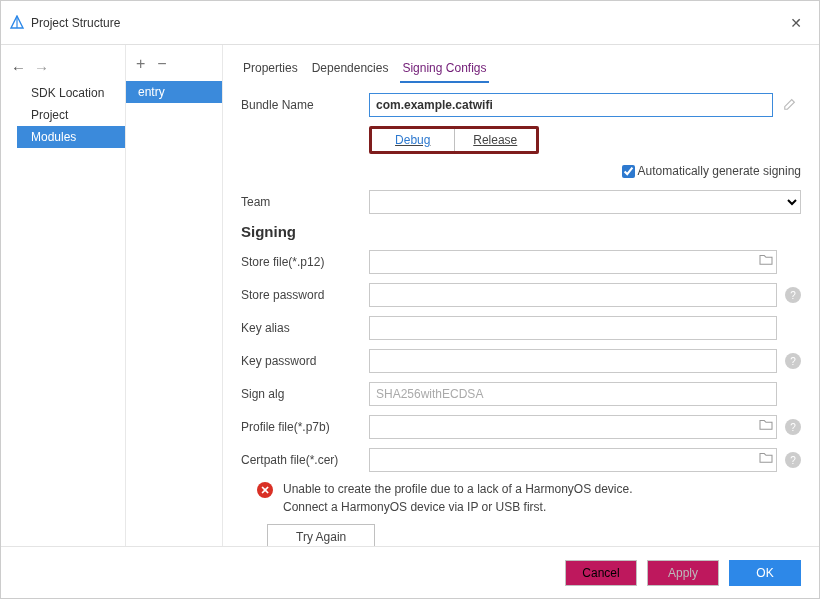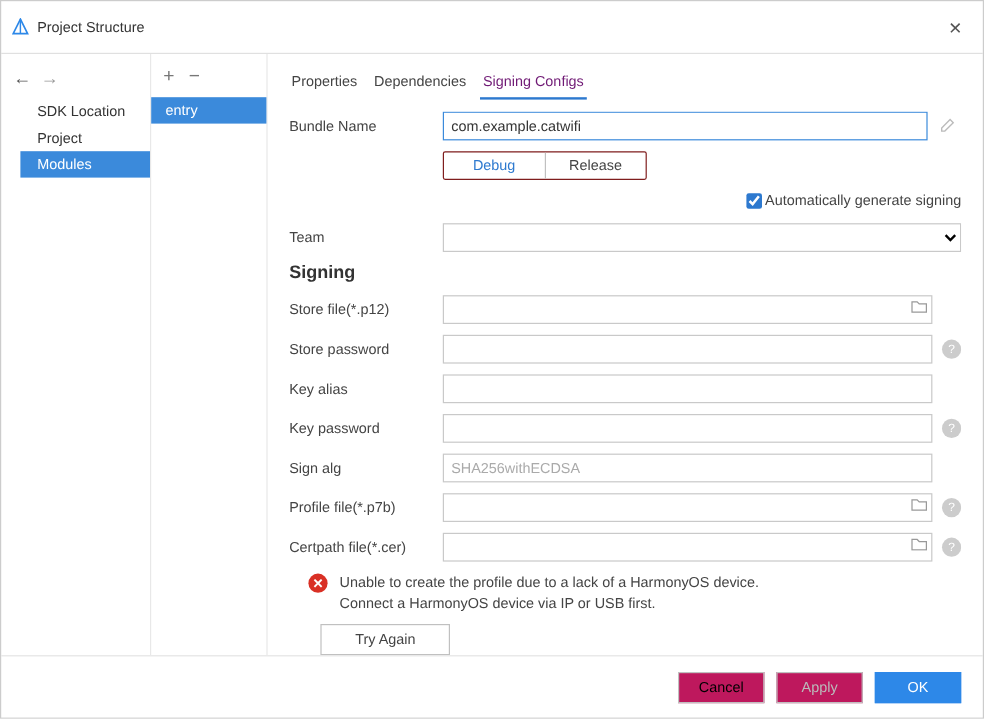--- a/index.html
+++ b/index.html
@@ -19,25 +19,25 @@
   .entry { padding: 4px 12px; font-size: 12px; background: #3b8adb; color: #fff; cursor: pointer; }
   .main { flex: 1; padding: 10px 18px 0 18px; display: flex; flex-direction: column; overflow: hidden; }
   .tabs { display: flex; gap: 10px; font-size: 12px; color: #444; border-bottom: 0; margin-bottom: 10px; padding-top: 2px; }
   .tab { padding: 4px 2px 6px 2px; cursor: pointer; }
   .tab.active { color: #701a75; border-bottom: 2px solid #2d79cf; }
   .form { flex: 1; overflow: auto; font-size: 12px; color: #444; }
   .row { display: flex; align-items: center; margin-bottom: 9px; }
   .label { width: 128px; flex-shrink: 0; }
   .field { flex: 1; }
   .input { width: 100%; height: 24px; border: 1px solid #c9c9c9; padding: 0 6px; font-size: 12px; color: #333; background: #fff; }
-  .input.blue { border: 1px solid #3b8adb; }
+  .input.blue { border: 1px solid #3b8adb; font-weight: bold; }
   .input::placeholder { color: #aaa; }
   .editicon { width: 22px; text-align: center; color: #aaa; font-size: 14px; margin-left: 6px; cursor: pointer; }
   .helpicon { width: 16px; height: 16px; border-radius: 50%; background: #ccc; color: #fff; font-size: 10px; display: inline-flex; align-items: center; justify-content: center; margin-left: 8px; cursor: pointer; flex-shrink: 0; }
-  .toggle { display: flex; border: 1px solid #7f1d1d; border-radius: 2px; overflow: hidden; width: 170px; }
+  .toggle { display: flex; border: 3px solid #7f1d1d; border-radius: 2px; overflow: hidden; width: 170px; text-decoration: underline; }
   .toggle .seg { flex: 1; text-align: center; padding: 4px 0; cursor: pointer; border-right: 1px solid #c0c0c0; }
   .toggle .seg:last-child { border-right: none; }
   .toggle .seg.active { color: #2d79cf; }
   .checkrow { text-align: right; margin: 10px 0 12px 0; }
   .checkrow input { vertical-align: middle; accent-color: #2d79cf; }
   .heading { font-weight: bold; font-size: 15px; color: #333; margin: 6px 0 10px 0; }
   .filewrap { position: relative; flex: 1; }
   .filewrap .browse { position: absolute; right: 4px; top: 3px; font-size: 13px; color: #888; cursor: pointer; }
   .select { width: 100%; height: 24px; border: 1px solid #c9c9c9; background: #fff; font-size: 12px; padding: 0 4px; }
   .errbox { display: flex; gap: 10px; margin: 8px 0 8px 16px; align-items: flex-start; }

